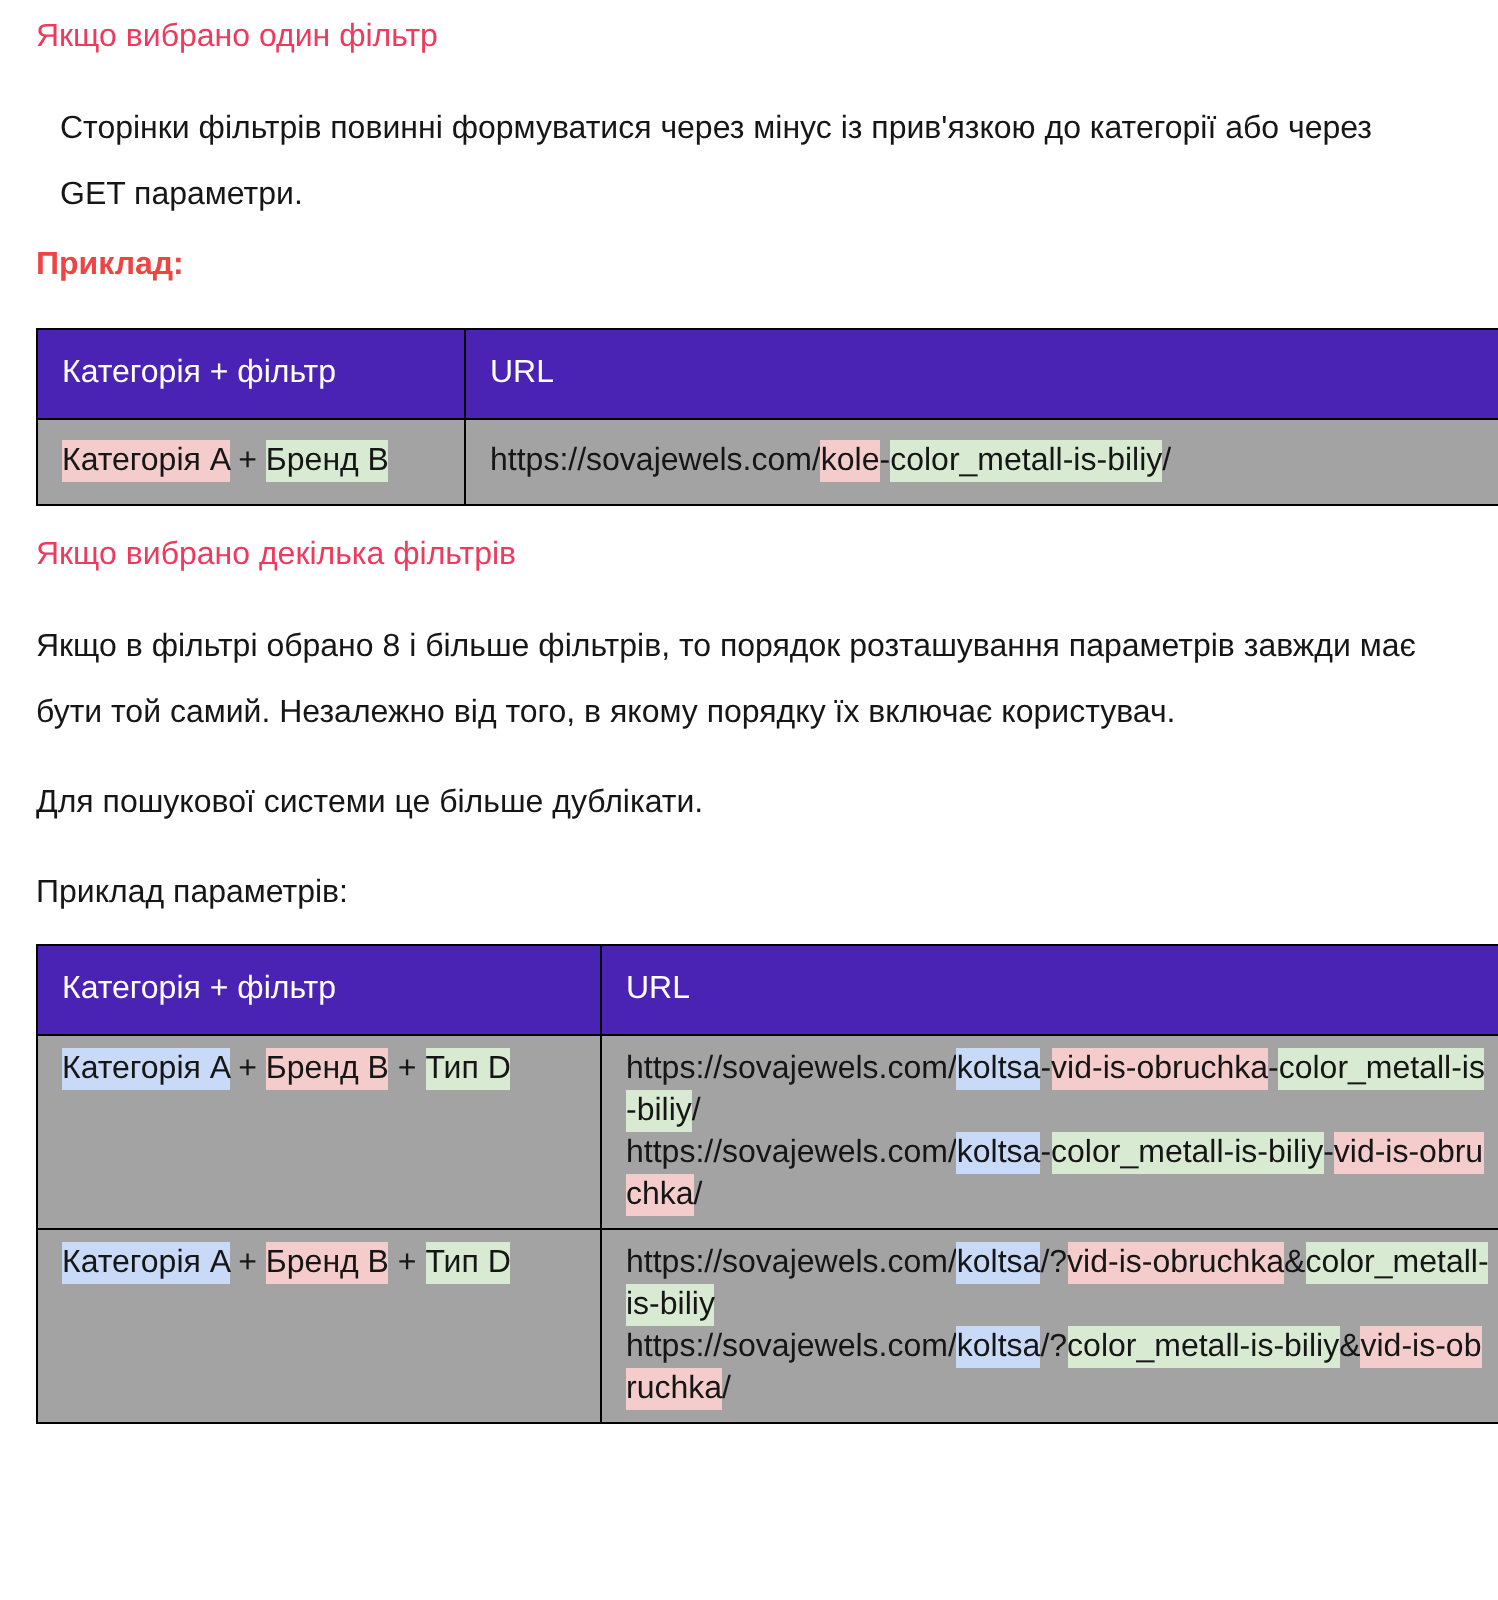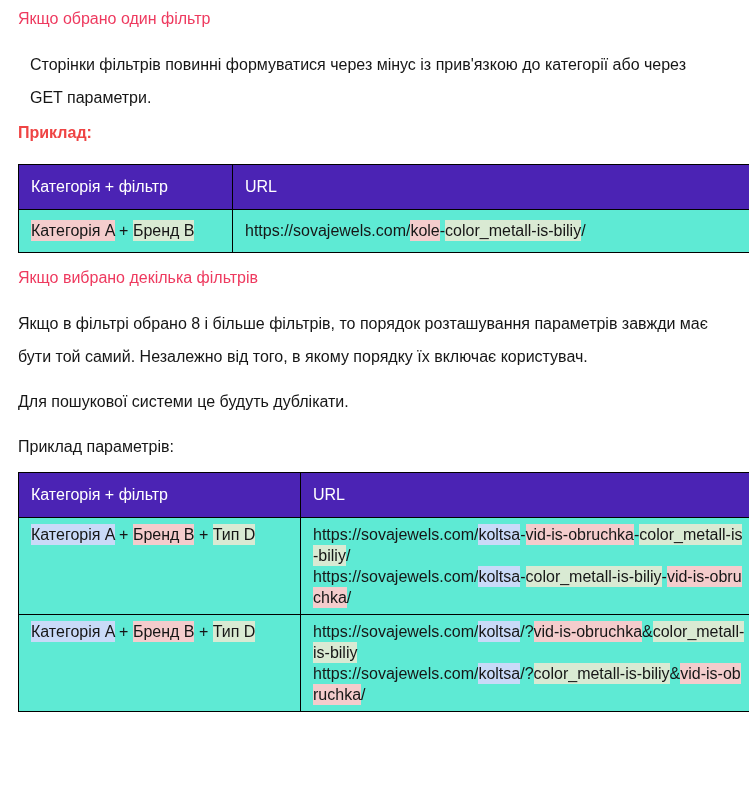--- a/index.html
+++ b/index.html
@@ -25,34 +25,34 @@
   .t2{margin-top:14px;}
   .t1 col.c1{width:214px;}
   .t2 col.c1{width:282px;}
   th{
     background:var(--header-bg,#4b23b4);color:#fff;font-weight:400;
     text-align:left;padding:11px 12px;font-size:16px;line-height:22px;
     border:1.5px solid #000;
   }
   td{
     border:1.5px solid #000;padding:10px 12px;vertical-align:top;
-    font-size:16px;line-height:22px;background:#5eead4;
+    font-size:16px;line-height:22px;background:#a3a3a3;
   }
   .t2 td{padding:6px 12px;line-height:21px;}
   .url-cell{word-break:break-all;}
   .hl{padding:2px 0;}
   .hl-pink{background:var(--hl-pink,#f4cccc);}
   .hl-green{background:var(--hl-green,#d9ead3);}
   .hl-blue{background:var(--hl-blue,#c9daf8);}
   .b{font-weight:700;}
 </style>
 </head>
 <body style="--accent: #ee3a5f; --header-bg: #4b23b4; --hl-pink: #f4cccc; --hl-green: #d9ead3; --hl-blue: #c9daf8;">
 
-<h2 class="sub-heading">Якщо обрано один фільтр</h2>
+<h2 class="sub-heading">Якщо вибрано один фільтр</h2>
 
 <p class="para1">Сторінки фільтрів повинні формуватися через мінус із прив'язкою до категорії або через GET параметри.</p>
 
 <div class="example-label">Приклад:</div>
 
 <table class="t1">
   <colgroup>
       <col class="c1">
       <col class="c2">
     </colgroup>
@@ -69,21 +69,21 @@
           <div><span>https://sovajewels.com/</span><span class="hl hl-pink">kole</span><span>-</span><span class="hl hl-green">color_metall-is-biliy</span><span>/</span></div>
         </td>
       </tr>
     </tbody>
 </table>
 
 <h2 class="sub-heading second">Якщо вибрано декілька фільтрів</h2>
 
 <p class="para2">Якщо в фільтрі обрано 8 і більше фільтрів, то порядок розташування параметрів завжди має бути той самий. Незалежно від того, в якому порядку їх включає користувач.</p>
 
-<p class="para3">Для пошукової системи це будуть дублікати.</p>
+<p class="para3">Для пошукової системи це більше дублікати.</p>
 
 <div class="dup-label">Приклад параметрів:</div>
 
 <table class="t2">
   <colgroup>
       <col class="c1">
       <col class="c2">
     </colgroup>
   <thead>
     <tr>

